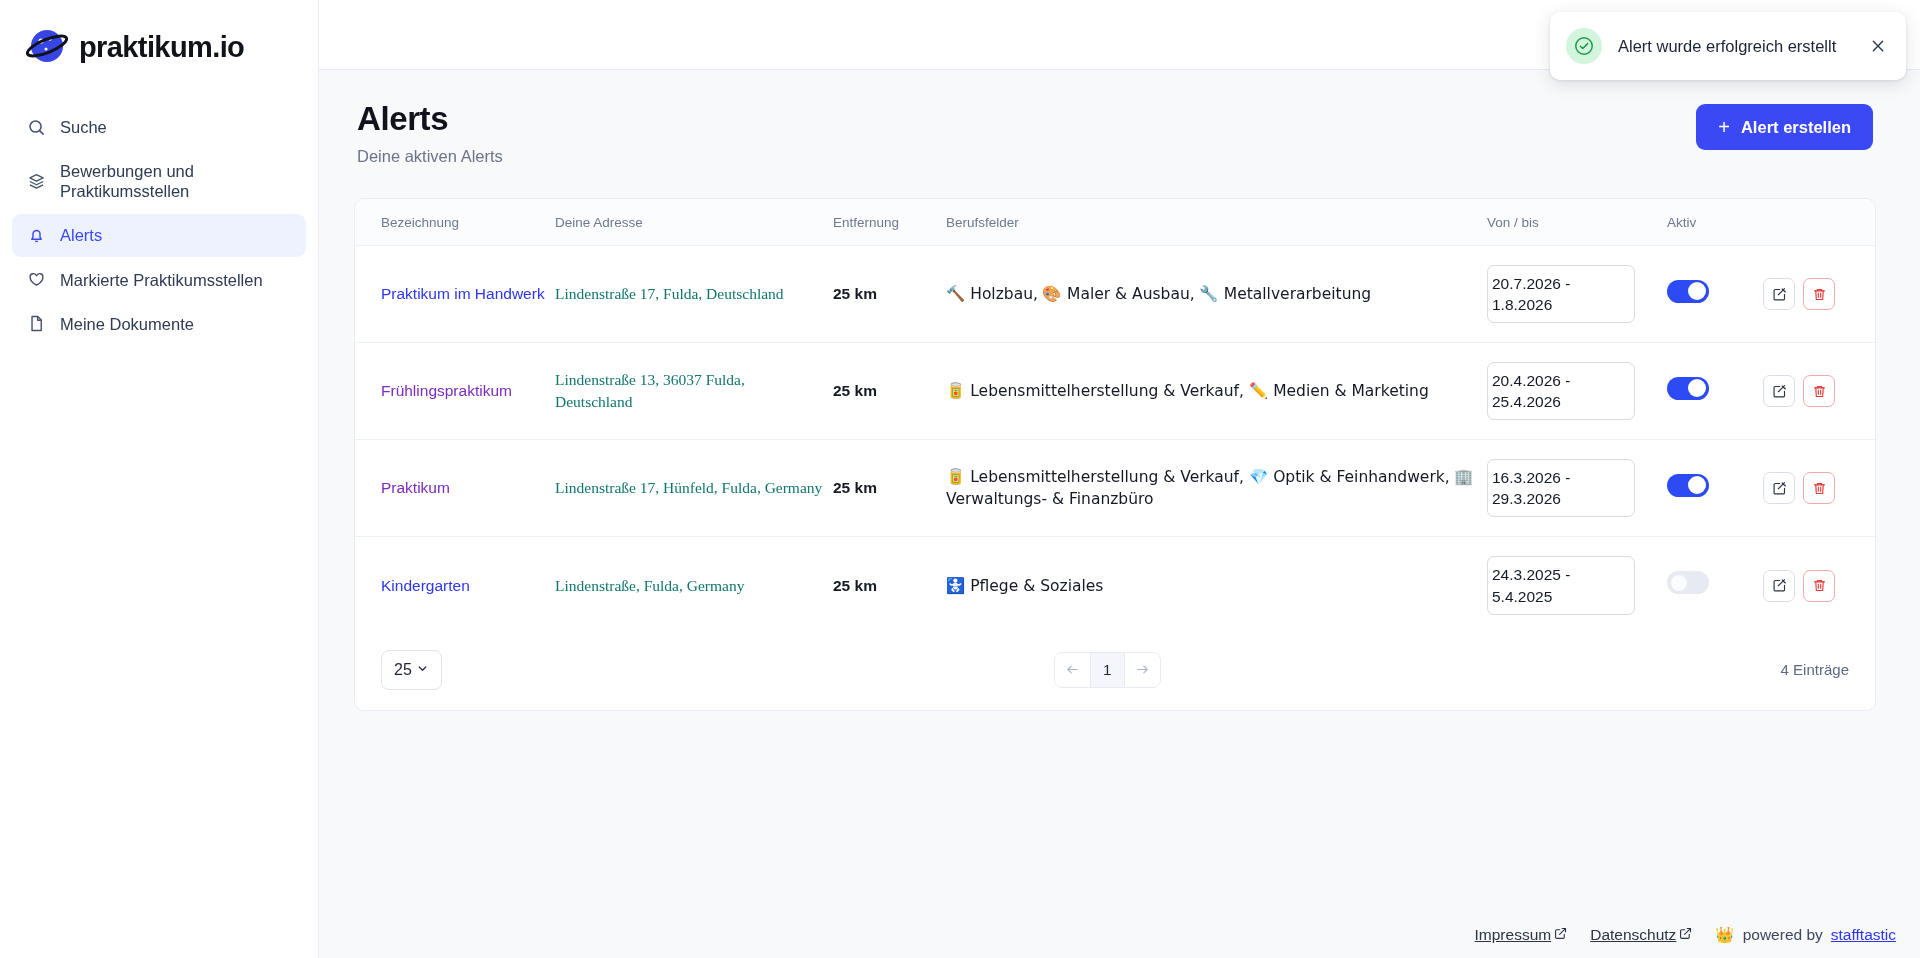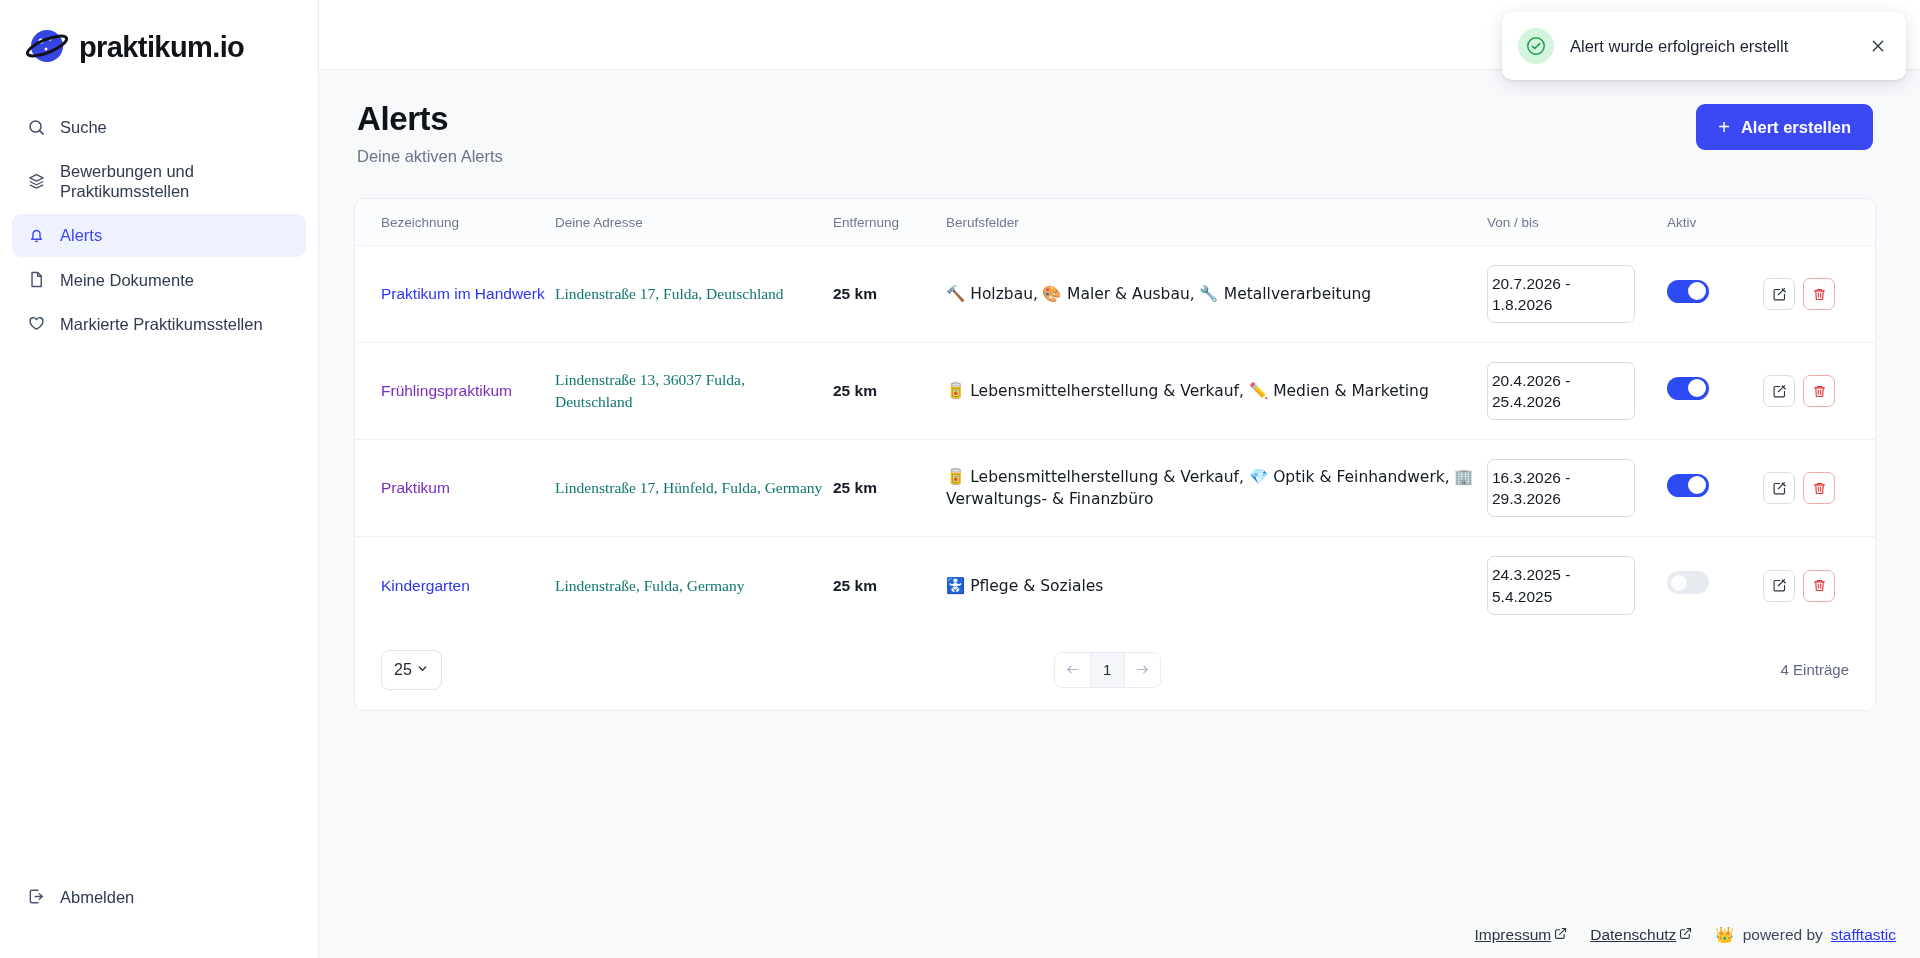--- a/index.html
+++ b/index.html
@@ -132,21 +132,21 @@
     display: flex; align-items: center; gap: 23px;
     font-size: 15.5px; color: #3d465c;
   }
   .foot-link { display: inline-flex; align-items: flex-end; gap: 3px; color: #2b3445; text-decoration: underline; cursor: pointer; }
   .powered { display: inline-flex; align-items: center; gap: 8px; color: #3d465c; }
   .powered a { color: #2c35f0; text-decoration: underline; cursor: pointer; }
 
   
   .toast {
     position: absolute; right: 14px; top: 12px; z-index: 50;
-    width: 404px; min-height: 68px; background: #fff; border-radius: 10px;
+    width: 356px; min-height: 68px; background: #fff; border-radius: 10px;
     box-shadow: 0 4px 18px rgba(25,32,55,.13), 0 1px 3px rgba(25,32,55,.09);
     display: flex; align-items: center; gap: 16px; padding: 14px 16px 14px 16px;
   }
   .toast-ico {
     width: 36px; height: 36px; border-radius: 50%; background: #d4f5dd;
     display: flex; align-items: center; justify-content: center; flex: 0 0 36px; color: #1c9a4b;
   }
   .toast-msg { font-size: 16.5px; color: #1c2333; flex: 1 1 auto; }
   .toast-close { width: 24px; height: 24px; display: flex; align-items: center; justify-content: center; cursor: pointer; color: #2b3445; }
 </style>
@@ -200,49 +200,37 @@
             <path d="M5 14h10l-1.3-2.2V8.4a3.7 3.7 0 0 0-7.4 0v3.4z"></path>
               <path d="M8.6 16.2h2.8"></path>
           </svg>
         </span>
         <span class="nav-label">Alerts</span>
       </div>
 
       <div class="nav-item">
         <span class="nav-ico">
           <svg width="19" height="19" viewBox="0 0 20 20" fill="none" stroke="currentColor" stroke-width="1.5" stroke-linejoin="round">
+            <path d="M10 16S3.3 12 3.3 7.8A3.5 3.5 0 0 1 10 6a3.5 3.5 0 0 1 6.7 1.8C16.7 12 10 16 10 16z"></path>
+          </svg>
+        </span>
+        <span class="nav-label">Markierte Praktikumsstellen</span>
+      </div>
+
+      <div class="nav-item">
+        <span class="nav-ico">
+          <svg width="19" height="19" viewBox="0 0 20 20" fill="none" stroke="currentColor" stroke-width="1.5" stroke-linejoin="round">
             <path d="M5.3 2.6h6L15 6.4v11H5.3z"></path>
               <path d="M11.2 2.6v3.9H15"></path>
           </svg>
         </span>
         <span class="nav-label">Meine Dokumente</span>
       </div>
-
-      <div class="nav-item">
-        <span class="nav-ico">
-          <svg width="19" height="19" viewBox="0 0 20 20" fill="none" stroke="currentColor" stroke-width="1.5" stroke-linejoin="round">
-            <path d="M10 16S3.3 12 3.3 7.8A3.5 3.5 0 0 1 10 6a3.5 3.5 0 0 1 6.7 1.8C16.7 12 10 16 10 16z"></path>
-          </svg>
-        </span>
-        <span class="nav-label">Markierte Praktikumsstellen</span>
-      </div>
     </nav>
 
-    <div class="sidebar-bottom">
-      <div class="nav-item">
-        <span class="nav-ico">
-          <svg width="19" height="19" viewBox="0 0 20 20" fill="none" stroke="currentColor" stroke-width="1.5" stroke-linecap="round" stroke-linejoin="round">
-            <path d="M11.5 3.5H5.2A1.7 1.7 0 0 0 3.5 5.2v9.6a1.7 1.7 0 0 0 1.7 1.7h6.3"></path>
-              <path d="M13 7l3 3-3 3"></path>
-              <path d="M16 10H8.6"></path>
-          </svg>
-        </span>
-        <span class="nav-label">Abmelden</span>
-      </div>
-    </div>
   </aside>
 
   <section class="main">
     <div class="topbar"></div>
 
     <div class="content">
 
       <div class="page-head">
         <div>
           <div class="page-title">Alerts</div>

